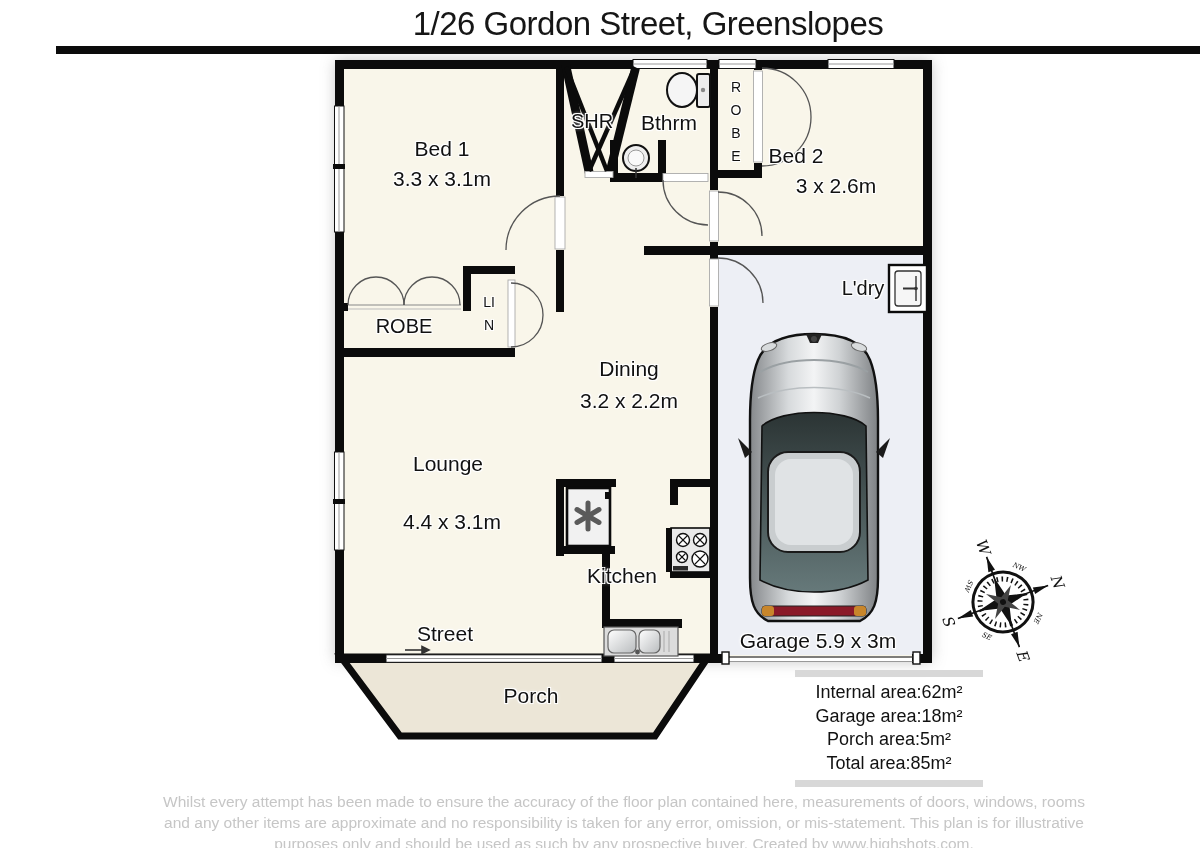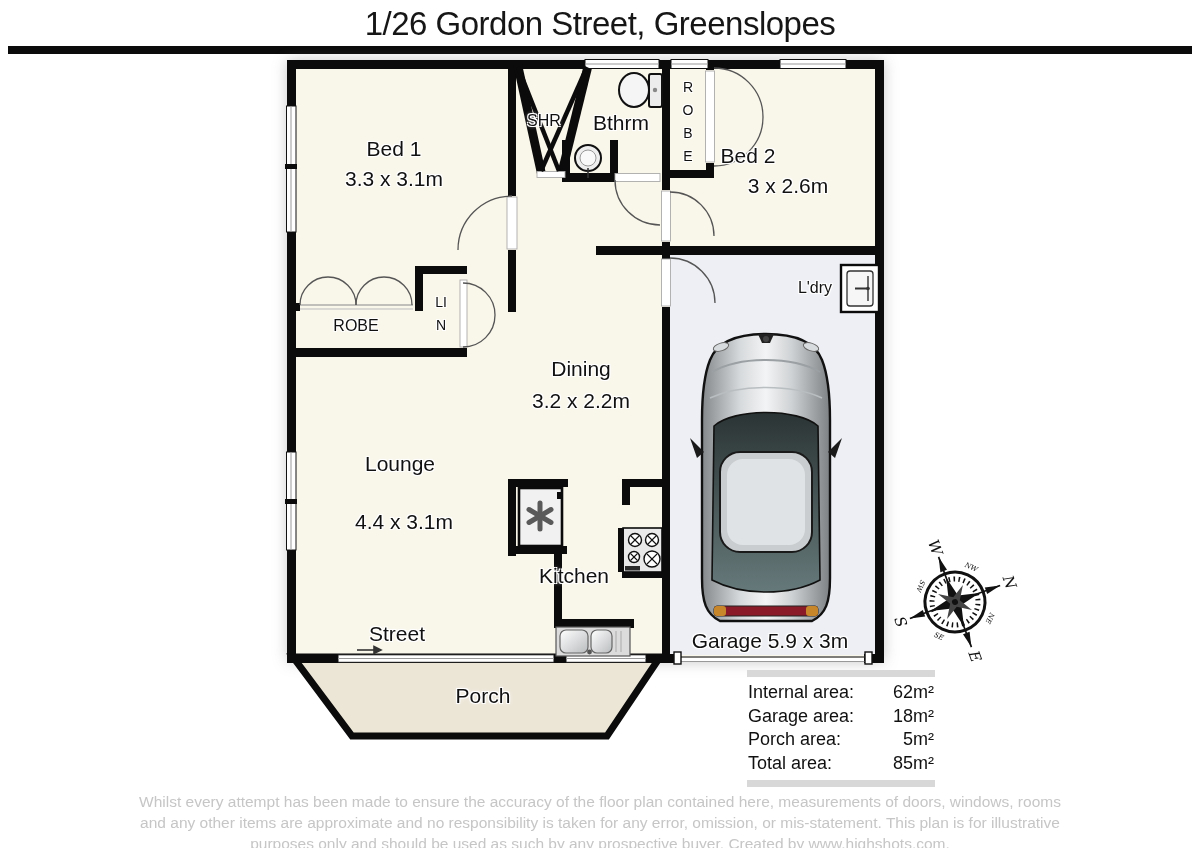--- a/index.html
+++ b/index.html
@@ -1,36 +1,36 @@
 <!DOCTYPE html>
 <html><head>
 <meta charset="utf-8">
 <style>
   html,body{margin:0;padding:0;}
   body{width:1200px;height:848px;background:#fff;position:relative;overflow:hidden;
        font-family:"Liberation Sans", sans-serif;}
-  .page{position:absolute;inset:0;}
+  .page{position:absolute;inset:0;margin-left:48px;}
   .title{position:absolute;top:5px;left:0;width:1200px;text-align:center;
          font-size:33px;color:#161616;letter-spacing:-.5px;}
   .title-rule{position:absolute;top:46px;left:8px;width:1184px;height:8px;background:#0b0b0b;}
   .plan-shadow{position:absolute;left:288px;top:61px;width:595px;height:600px;
                box-shadow:0 0 14px rgba(120,120,120,.45);}
   svg.plan{position:absolute;left:0;top:0;}
   .labels{position:absolute;inset:0;pointer-events:none;}
   .lbl{position:absolute;transform:translate(-50%,-50%);white-space:nowrap;color:#111;
        font-size:21px;
        text-shadow:-1px -1px 0 #fff,1px -1px 0 #fff,-1px 1px 0 #fff,1px 1px 0 #fff,0 0 4px #fff;}
-  .lbl.small{font-size:16px;}
+  .lbl.small{font-size:20px;}
   .vlbl{position:absolute;transform:translate(-50%,-50%);color:#111;font-size:14px;
         width:15px;line-height:23px;word-break:break-all;text-align:center;
         text-shadow:-1px -1px 0 #fff,1px -1px 0 #fff,-1px 1px 0 #fff,1px 1px 0 #fff;}
   .areas{position:absolute;left:747px;top:670px;width:188px;}
   .areas .bar{height:7px;background:#d8d8d8;}
   .areas .rows{padding:4px 1px 5px 1px;}
-  .arow{display:flex;justify-content:space-between;font-size:18px;line-height:23.5px;color:#111;}
+  .arow{display:flex;justify-content:center;font-size:18px;line-height:23.5px;color:#111;}
   .disclaimer{position:absolute;left:0;right:0;top:791px;text-align:center;
               color:#c6c6c6;font-size:15.5px;line-height:21px;}
 </style>
 </head>
 <body>
 
 <div class="page">
 
   <div class="title">1/26 Gordon Street, Greenslopes</div>
   <div class="title-rule"></div>

